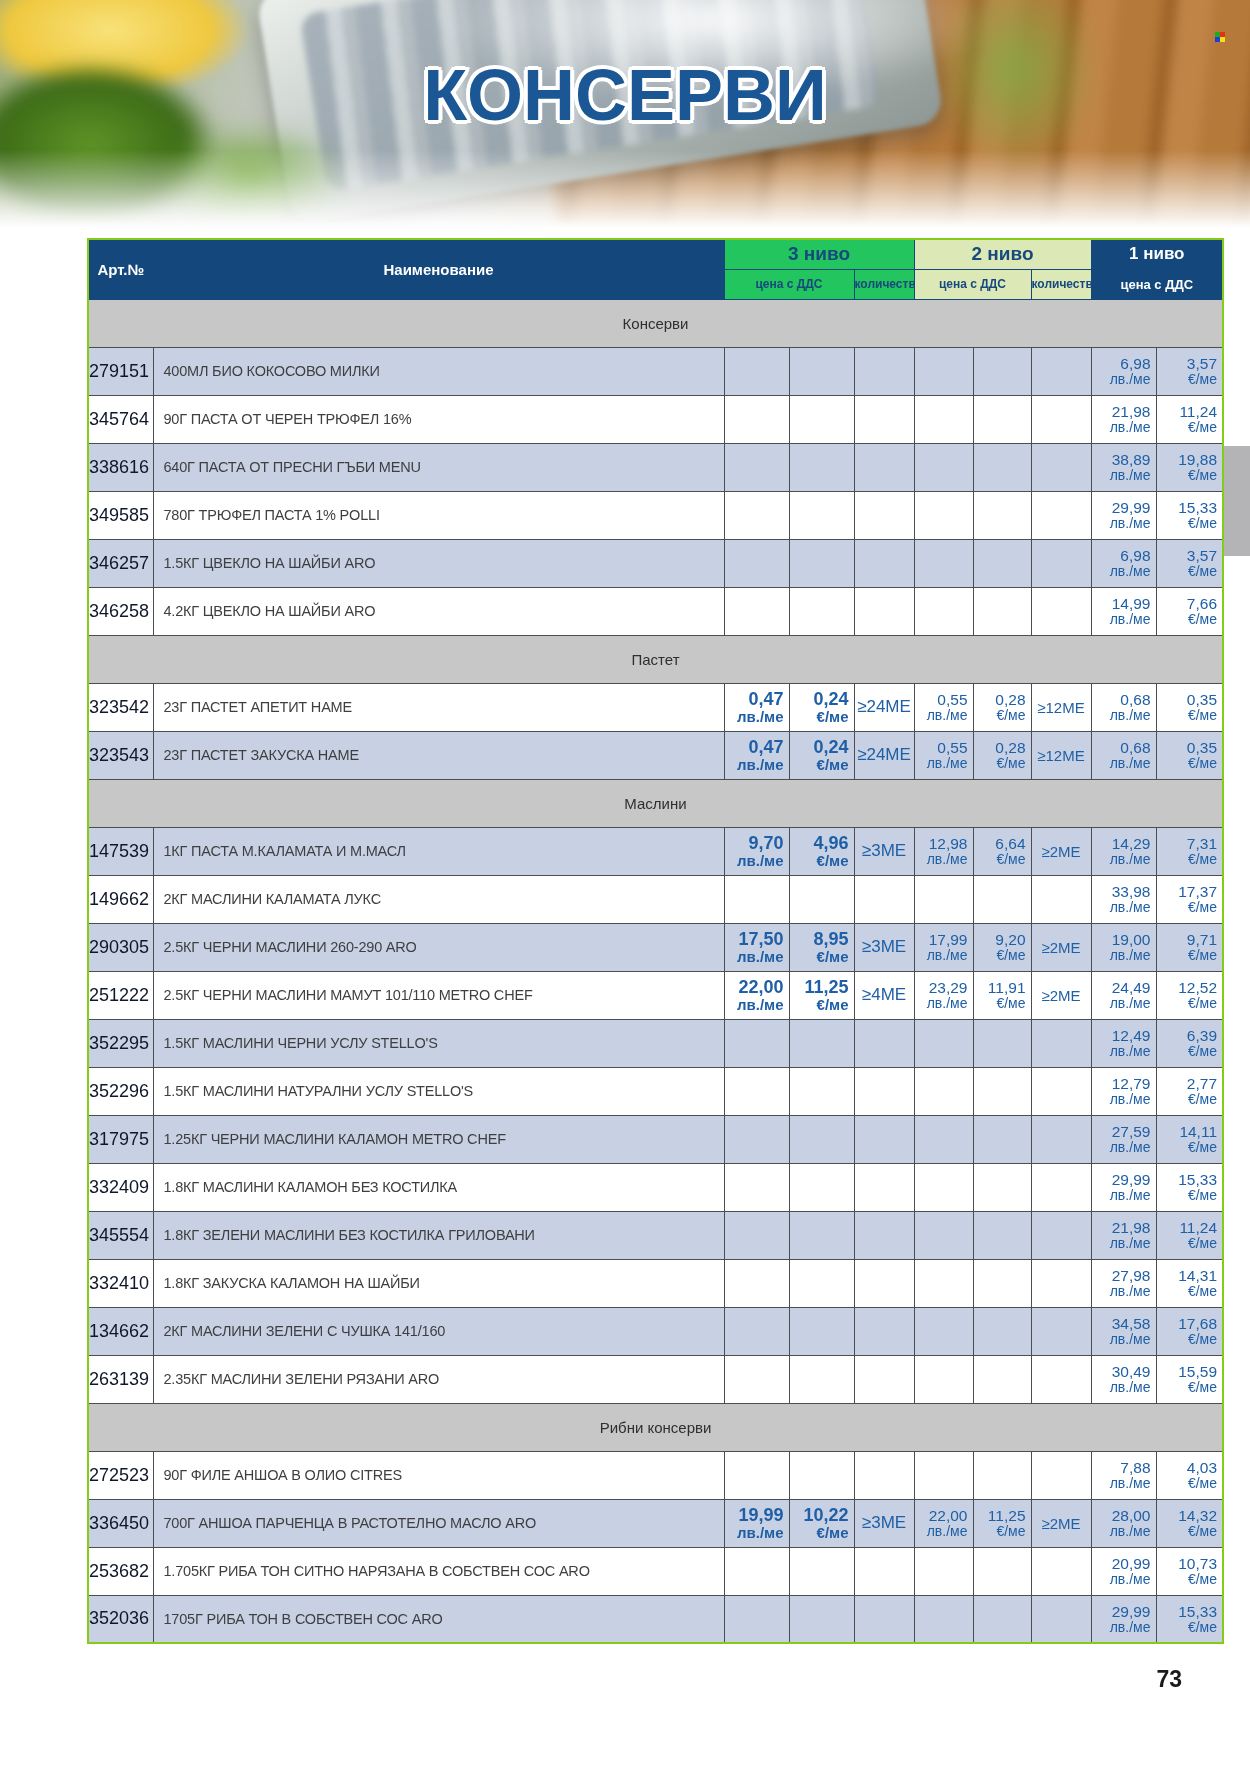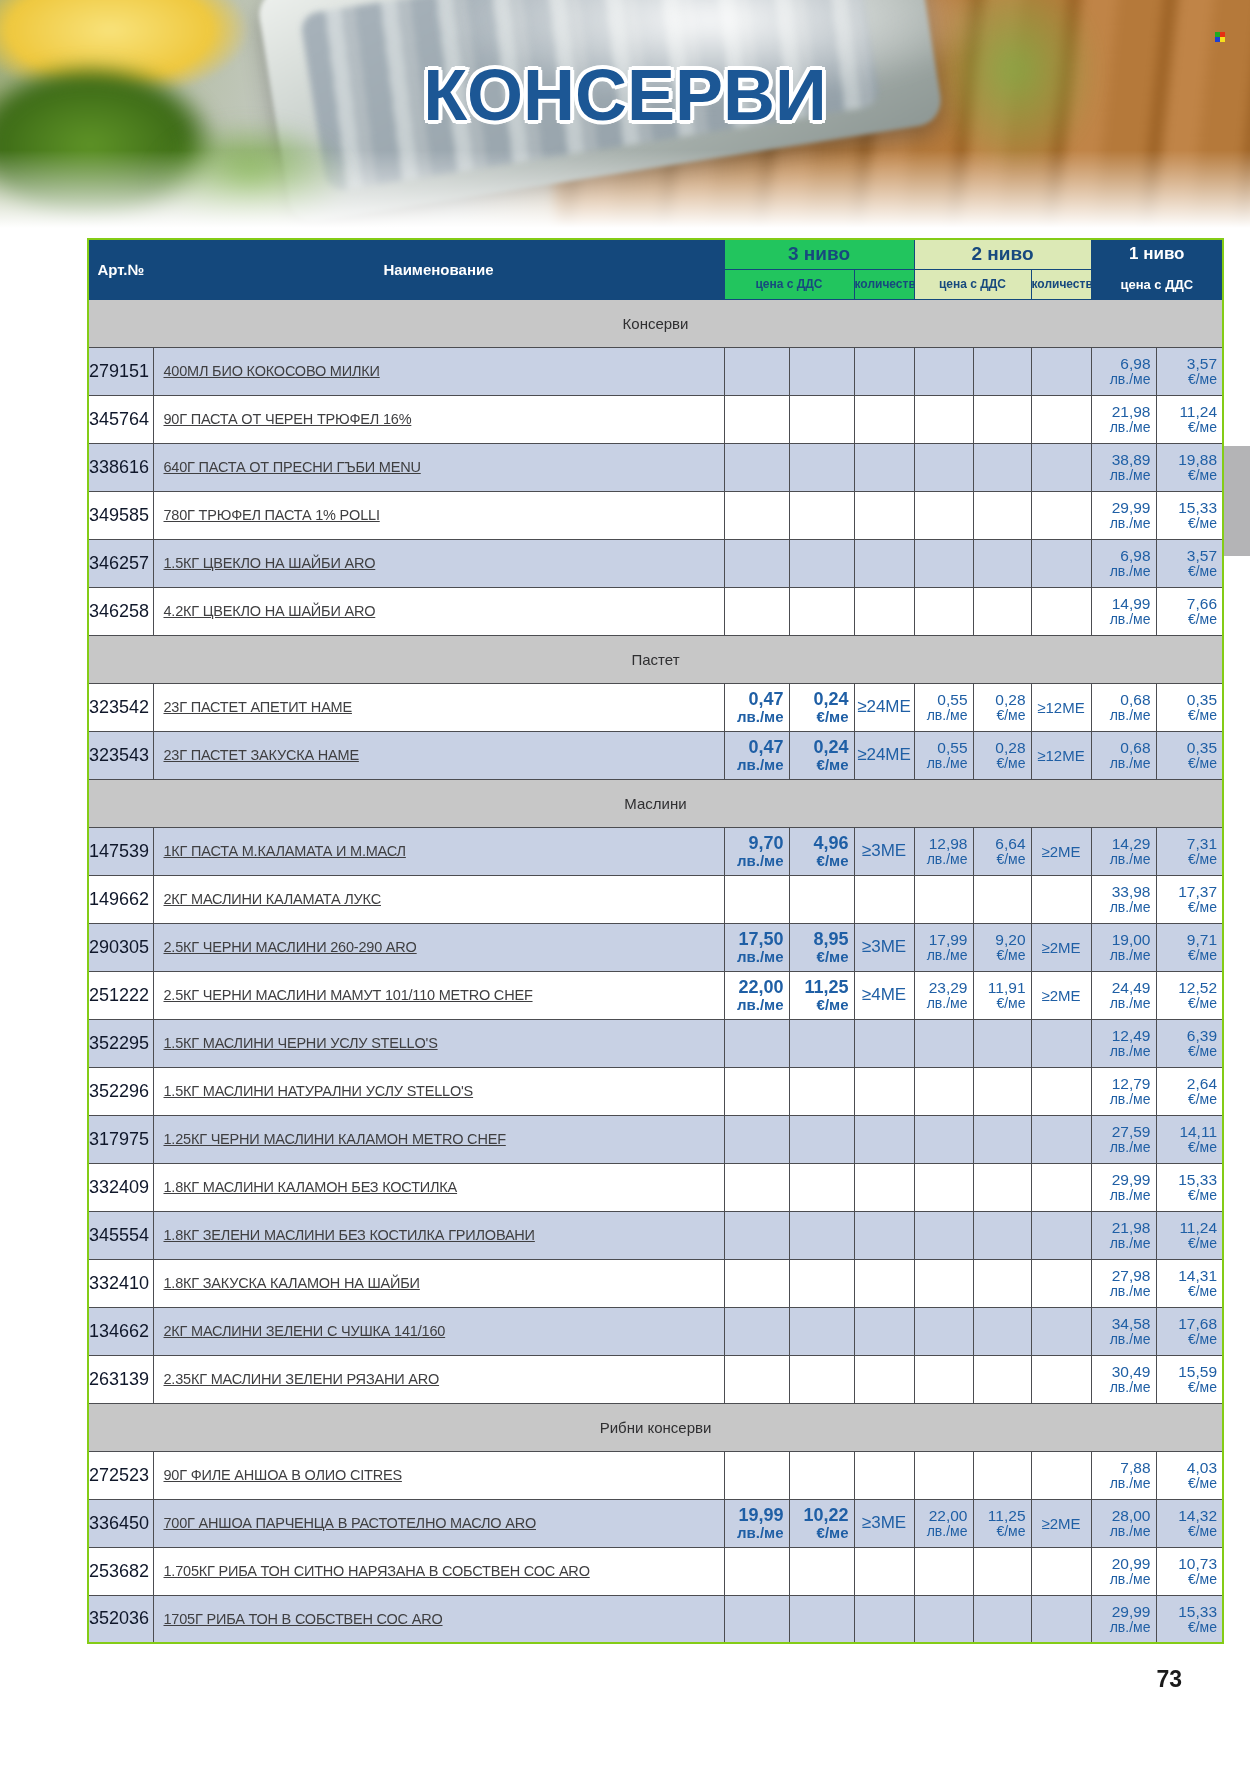--- a/index.html
+++ b/index.html
@@ -60,21 +60,21 @@
   .hg.lvl{font-size:19px;}
   .hg.sm{font-size:12px;}
   .hl{background:#dce9b6;color:#17497e;}
   .hl.lvl{font-size:19px;}
   .hl.sm{font-size:12px;}
 
   .price tbody tr{height:48px;}
   .price tbody tr.band td{background:#c7c7c7;text-align:center;color:#2f2f31;font-size:15px;}
   .price tbody tr.shade td{background:#c8d1e4;}
   td.art{text-align:left;color:#0f172a;font-size:18px;}
-  td.nm{text-align:left;padding-left:10px;color:#3f3f41;font-size:14.5px;letter-spacing:-0.2px;text-decoration:underline;}
+  td.nm{text-align:left;padding-left:10px;color:#3f3f41;font-size:14.5px;letter-spacing:-0.2px;}
   td.pr{text-align:right;padding-right:5px;color:#1f5fa5;vertical-align:middle;}
   td.pr .v{font-size:15.5px;line-height:17px;}
   td.pr .u{font-size:14px;line-height:15px;}
   td.pr.b3 .v{font-size:18px;font-weight:bold;line-height:19px;}
   td.pr.b3 .u{font-size:15px;font-weight:bold;line-height:16px;}
   td.q{text-align:center;color:#1f5fa5;font-size:15px;}
   td.q.b3{font-size:17px;}
 
   .pageno{position:absolute;right:68px;top:1666px;font-size:23px;font-weight:bold;color:#1a1a1a;}
 </style>
@@ -444,21 +444,21 @@
         <td class="pr b3"></td>
         <td class="q b3"></td>
         <td class="pr"></td>
         <td class="pr"></td>
         <td class="q"></td>
         <td class="pr">
           <div class="v">12,79</div>
           <div class="u">лв./ме</div>
         </td>
         <td class="pr">
-          <div class="v">2,64</div>
+          <div class="v">2,77</div>
           <div class="u">€/ме</div>
         </td>
       </tr>
       <tr class="shade">
         <td class="art">317975</td>
         <td class="nm">1.25КГ ЧЕРНИ МАСЛИНИ КАЛАМОН METRO CHEF</td>
         <td class="pr b3"></td>
         <td class="pr b3"></td>
         <td class="q b3"></td>
         <td class="pr"></td>

